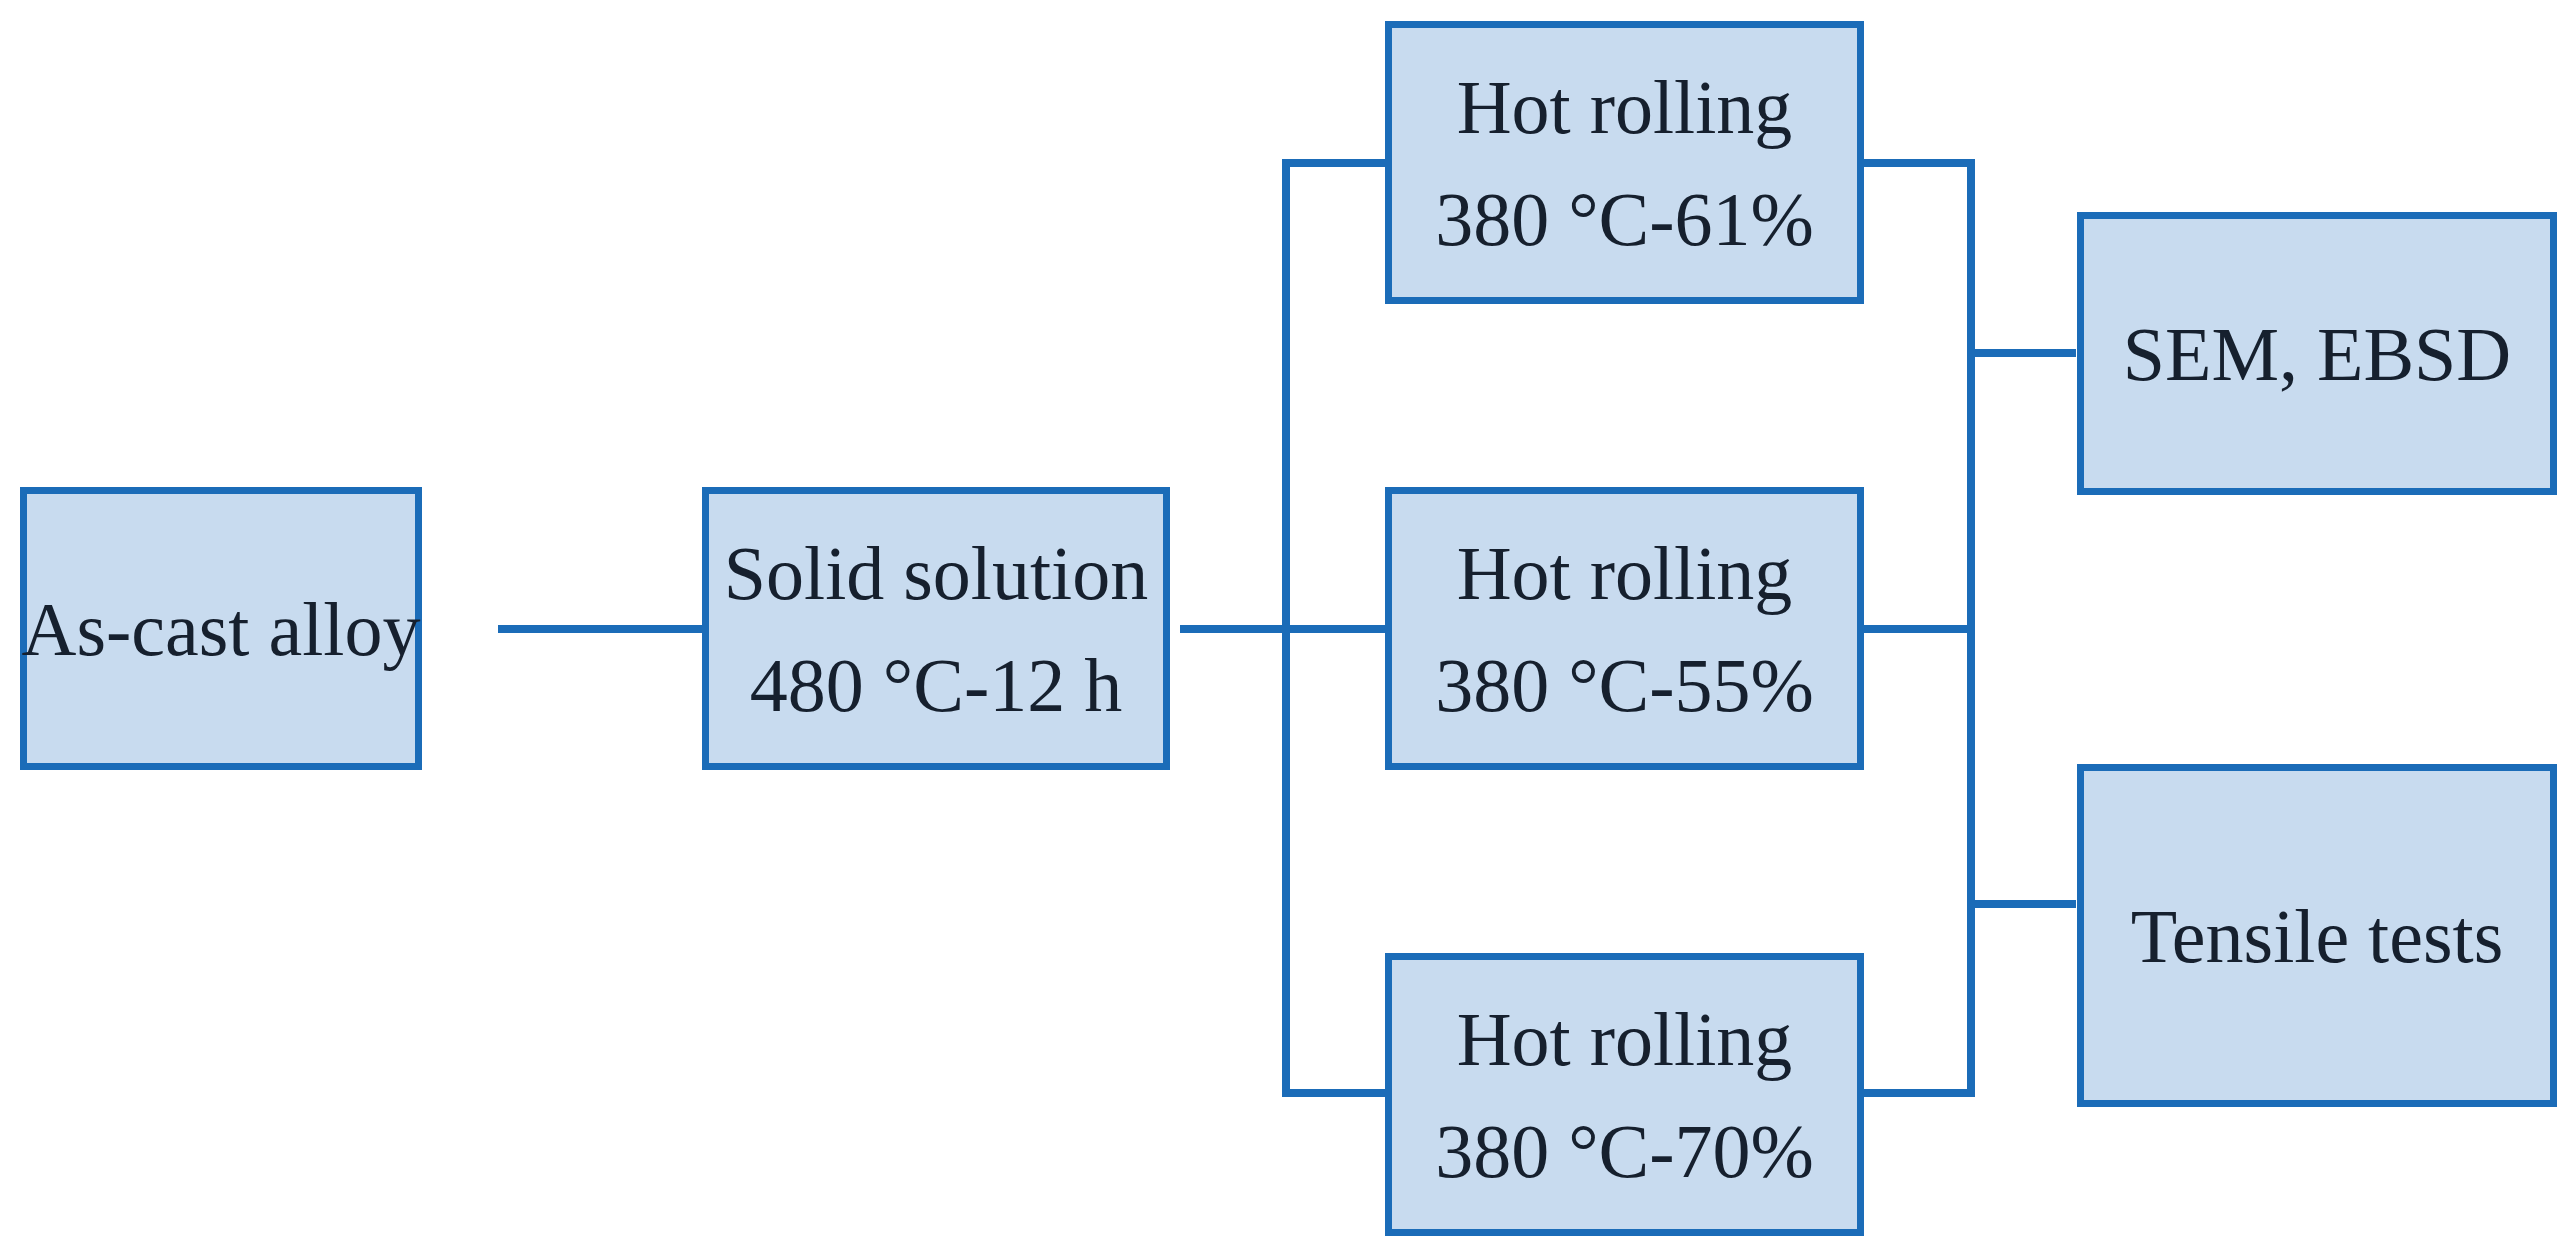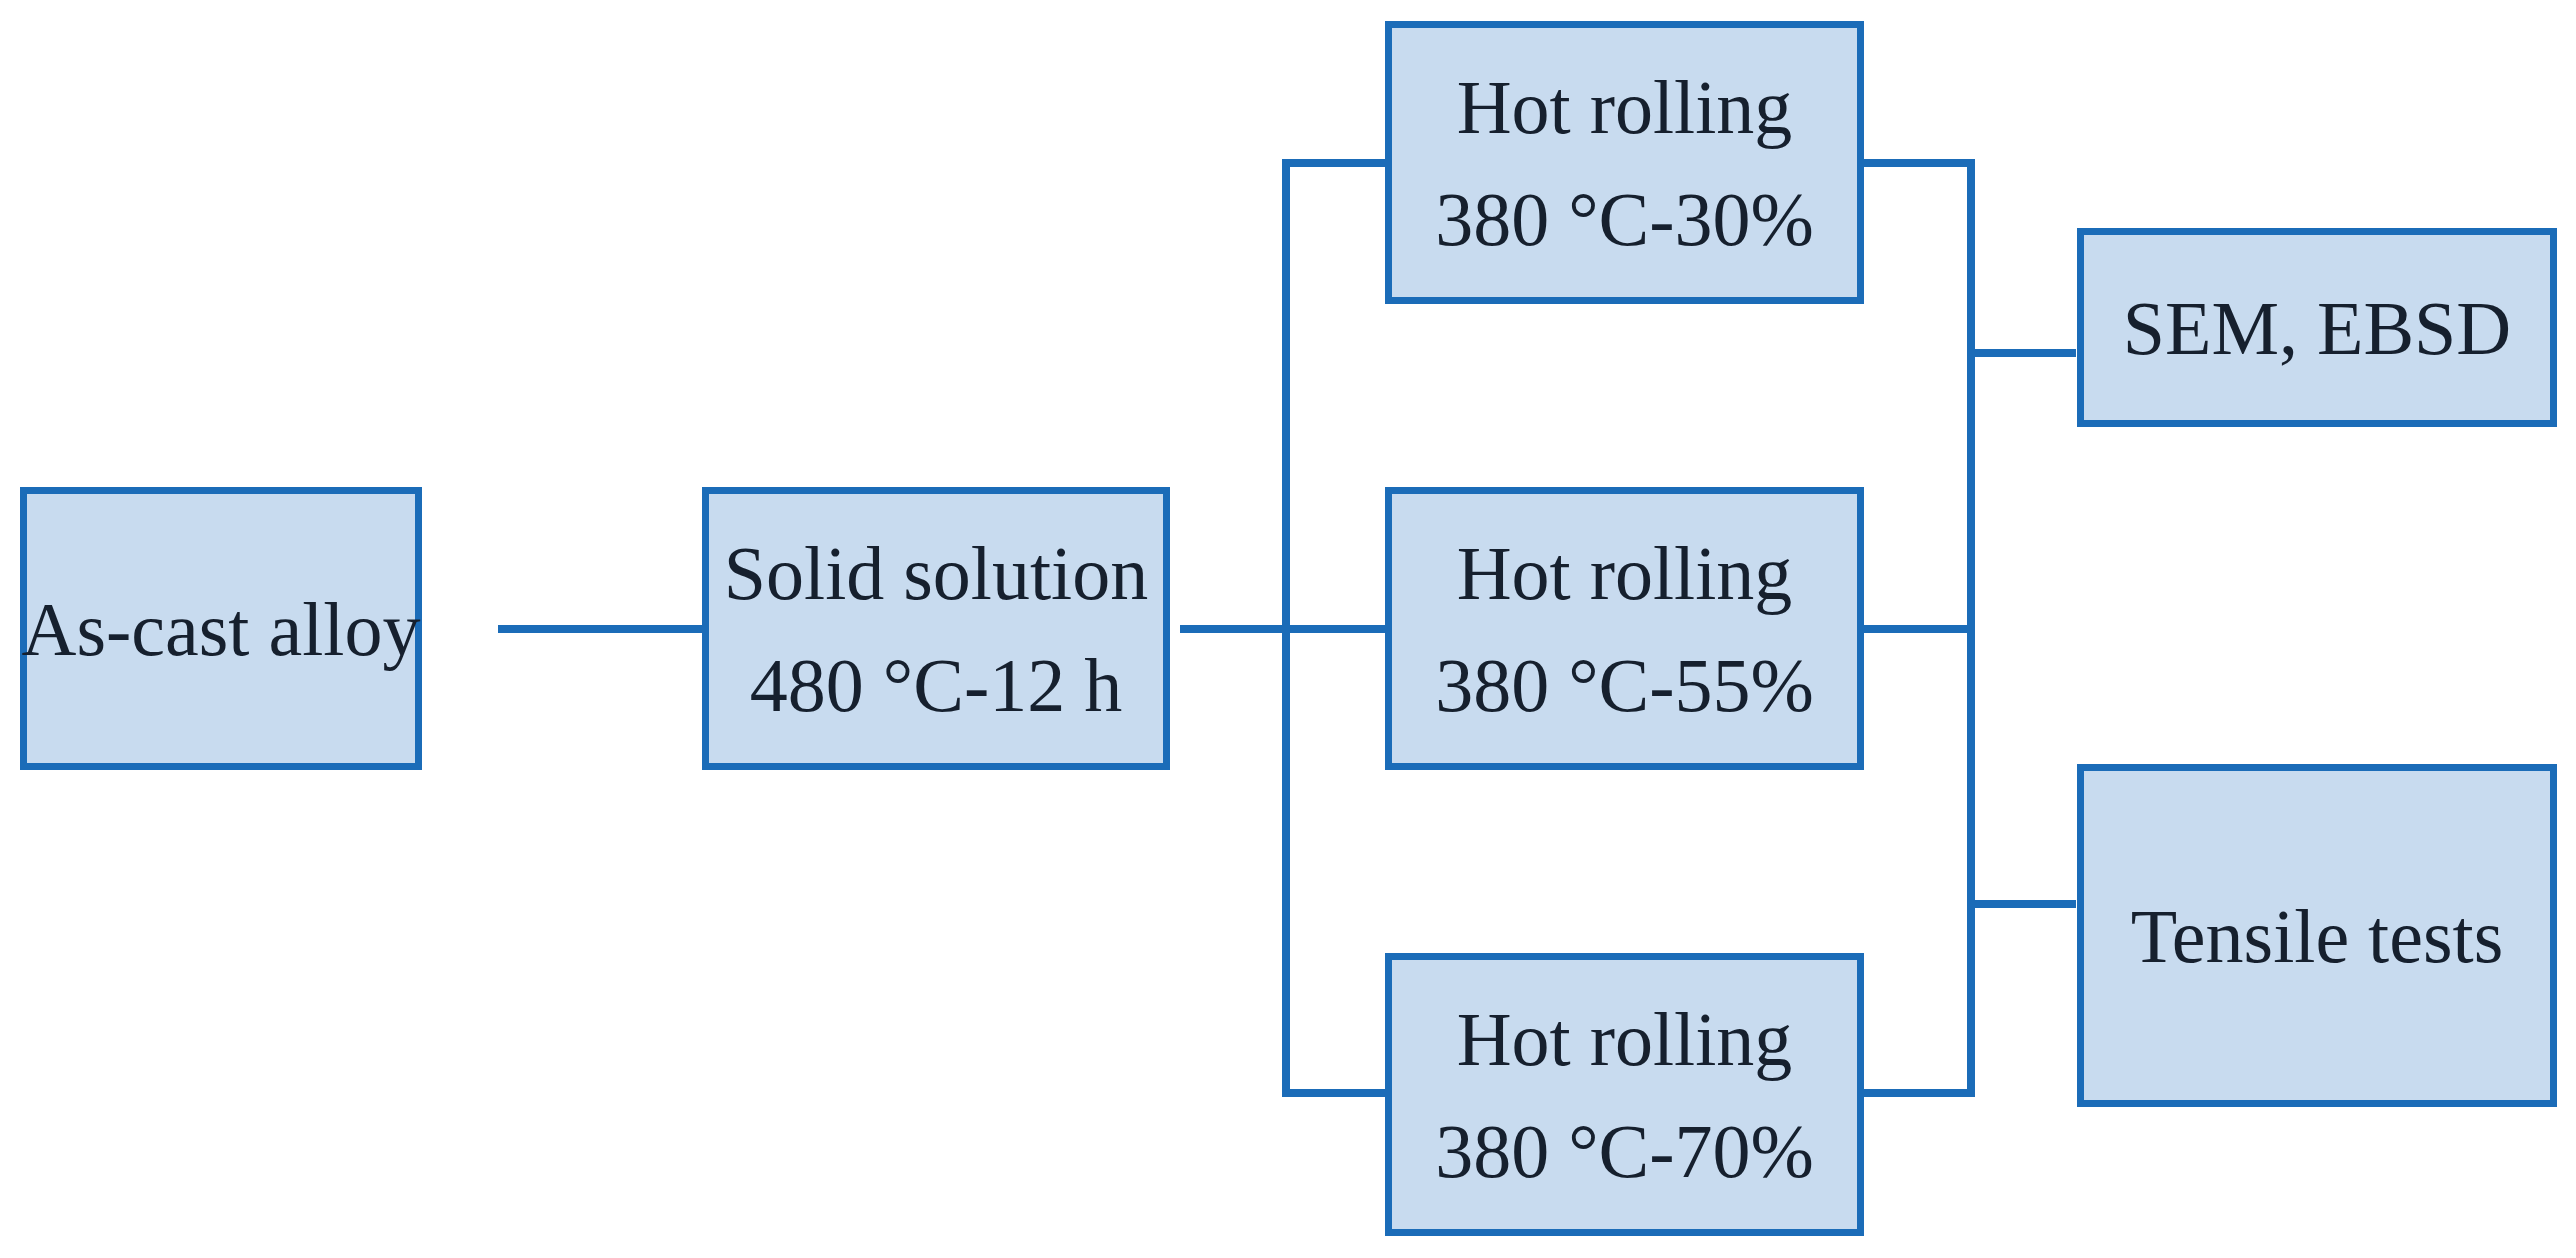--- a/index.html
+++ b/index.html
@@ -53,34 +53,34 @@
     <span>As-cast alloy</span>
   </div>
 
   <div class="node" style="left:702px; top:487px; width:468px; height:283px;">
     <span>Solid solution</span>
     <span>480 °C-12 h</span>
   </div>
 
   <div class="node" style="left:1385px; top:21px; width:479px; height:283px;">
     <span>Hot rolling</span>
-    <span>380 °C-30%</span>
+    <span>380 °C-61%</span>
   </div>
 
   <div class="node" style="left:1385px; top:487px; width:479px; height:283px;">
     <span>Hot rolling</span>
     <span>380 °C-55%</span>
   </div>
 
   <div class="node" style="left:1385px; top:953px; width:479px; height:283px;">
     <span>Hot rolling</span>
     <span>380 °C-70%</span>
   </div>
 
-  <div class="node" style="left:2077px; top:212px; width:480px; height:199px;margin-top:16px;">
+  <div class="node" style="left:2077px; top:212px; width:480px; height:283px;">
     <span>SEM, EBSD</span>
   </div>
 
   <div class="node" style="left:2077px; top:764px; width:480px; height:343px;">
     <span>Tensile tests</span>
   </div>
 
   <div class="hline" style="left:498px; top:625px; width:205px;"></div>
   <div class="hline" style="left:1180px; top:625px; width:205px;"></div>
 

